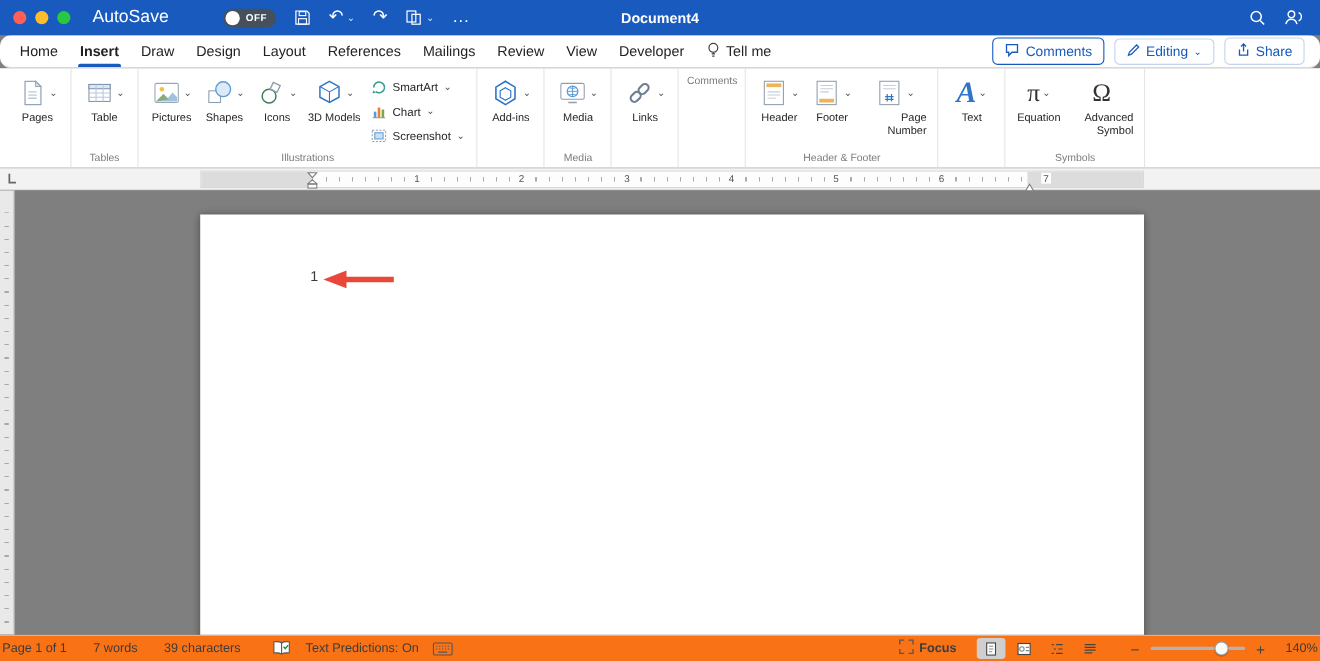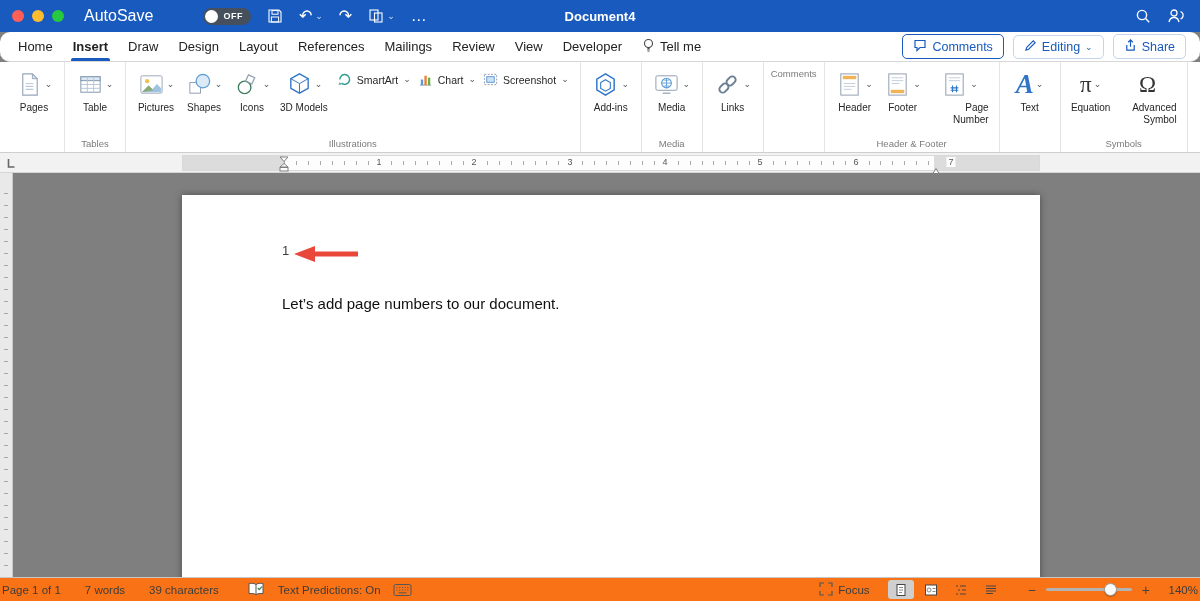--- a/index.html
+++ b/index.html
@@ -35,21 +35,21 @@
   
   .ribbon { flex: 0 0 91px; background: #fff; border-bottom: 1px solid #cfcfcf; display: flex; align-items: stretch; padding: 0 4px; }
   .rgroup { display: flex; flex-direction: column; align-items: center; border-right: 1px solid #e4e4e4; padding: 5px 7px 1px; }
   .rgroup-content { display: flex; align-items: flex-start; flex: 1; gap: 2px; }
   .rgroup-label { font-size: 9.5px; color: #7b7b7b; height: 14px; line-height: 13px; white-space: nowrap; }
   .rbtn { display: flex; flex-direction: column; align-items: center; min-width: 46px; padding: 0 3px; }
   .icon-row { height: 34px; display: flex; align-items: center; gap: 2px; }
   .ricon svg { display: block; width: 27px; height: 27px; }
   .chev { font-size: 9px; color: #555; line-height: 1; }
   .rlabel { font-size: 10px; color: #262626; text-align: right; line-height: 1.18; margin-top: 1px; max-width: 58px; }
-  .rstack { display: flex; flex-direction: row; gap: 7px; padding: 5px 4px 0; align-items: flex-start; }
+  .rstack { display: flex; flex-direction: column; gap: 7px; padding: 5px 4px 0; align-items: flex-start; }
   .sbtn { display: flex; align-items: center; gap: 5px; font-size: 10.5px; color: #262626; }
   .sbtn .sicon svg { display: block; width: 15px; height: 15px; }
   .bigA { font-family: "Liberation Serif", serif; font-style: italic; font-weight: 700; font-size: 27px; color: #2e75c8; line-height: 1; }
   .symglyph { font-family: "Liberation Serif", serif; font-size: 23px; color: #333; line-height: 1; }
 
   
   .rulerbar { flex: 0 0 20px; background: #f2f2f2; border-bottom: 1px solid #d6d6d6; position: relative; }
   .tabsel { position: absolute; left: 5px; top: 3px; }
   .hrule { position: absolute; left: 182px; top: 2px; width: 858px; height: 16px; background: #fdfdfd; border: 1px solid #d9d9d9; }
   .hr-margin { position: absolute; top: 0; bottom: 0; background: #dcdcdc; }
@@ -69,21 +69,21 @@
   .page-number { position: absolute; left: 100px; top: 48px; font-size: 13px; color: #3d3d3d; }
   .red-arrow { position: absolute; left: 112px; top: 50px; }
   .body-text { position: absolute; left: 100px; top: 100px; font-size: 15px; color: #101010; }
 
   
   .statusbar { flex: 0 0 24px; background: #f97316; border-top: 1px solid #c6c6c6; display: flex; align-items: center; padding: 0 2px; font-size: 11.5px; color: #3c3c3c; }
   .statusbar .sep { margin-right: 24px; }
   .st-icon { display: inline-flex; align-items: center; margin-right: 13px; }
   .st-icon svg { display: block; }
   .status-right { margin-left: auto; display: flex; align-items: center; gap: 10px; }
-  .focus-btn { display: flex; align-items: center; gap: 5px; margin-right: 8px; }
+  .focus-btn { display: flex; align-items: center; gap: 5px; margin-right: 8px; font-weight: bold; }
   .view-btns { display: flex; align-items: center; gap: 4px; margin-right: 14px; }
   .vbtn { width: 26px; height: 19px; display: flex; align-items: center; justify-content: center; border-radius: 3px; }
   .vbtn.active { background: #cfcfcf; }
   .zoom-ctl { font-size: 14px; color: #444; }
   .ztrack { width: 86px; height: 3px; background: #b3b3b3; border-radius: 2px; position: relative; }
   .zknob { position: absolute; left: 58px; top: -5px; width: 13px; height: 13px; border-radius: 50%; background: #fbfbfb; border: 1px solid #9a9a9a; box-shadow: 0 1px 1px rgba(0,0,0,.25); }
   .zoom-level { width: 38px; text-align: right; }
 </style>
 </head>
 <body>
@@ -505,21 +505,20 @@
       <div class="vticks"></div>
     </div>
     <div class="page">
       <span class="page-number">1</span>
       <span class="red-arrow">
         <svg width="66" height="18" viewBox="0 0 66 18">
           <path d="M19 9h45" stroke-width="5" fill="none" stroke="#e8473a"></path>
           <path d="M0 9L21 1v16z" fill="#e8473a"></path>
         </svg>
       </span>
-      <span class="body-text">Let’s add page numbers to our document.</span>
     </div>
   </div>
 
   <div class="statusbar">
     <span class="sep">Page 1 of 1</span>
     <span class="sep">7 words</span>
     <span class="sep" style="margin-right:28px">39 characters</span>
     <span class="st-icon">
       <svg width="18" height="15" viewBox="0 0 18 15">
           <path d="M9 2.5C7.5 1.4 5 1.1 2 1.4v10.2c3-.3 5.5 0 7 1.1 1.5-1.1 4-1.4 7-1.1V1.4c-3-.3-5.5 0-7 1.1z" fill="#fff" stroke="#555"></path>

